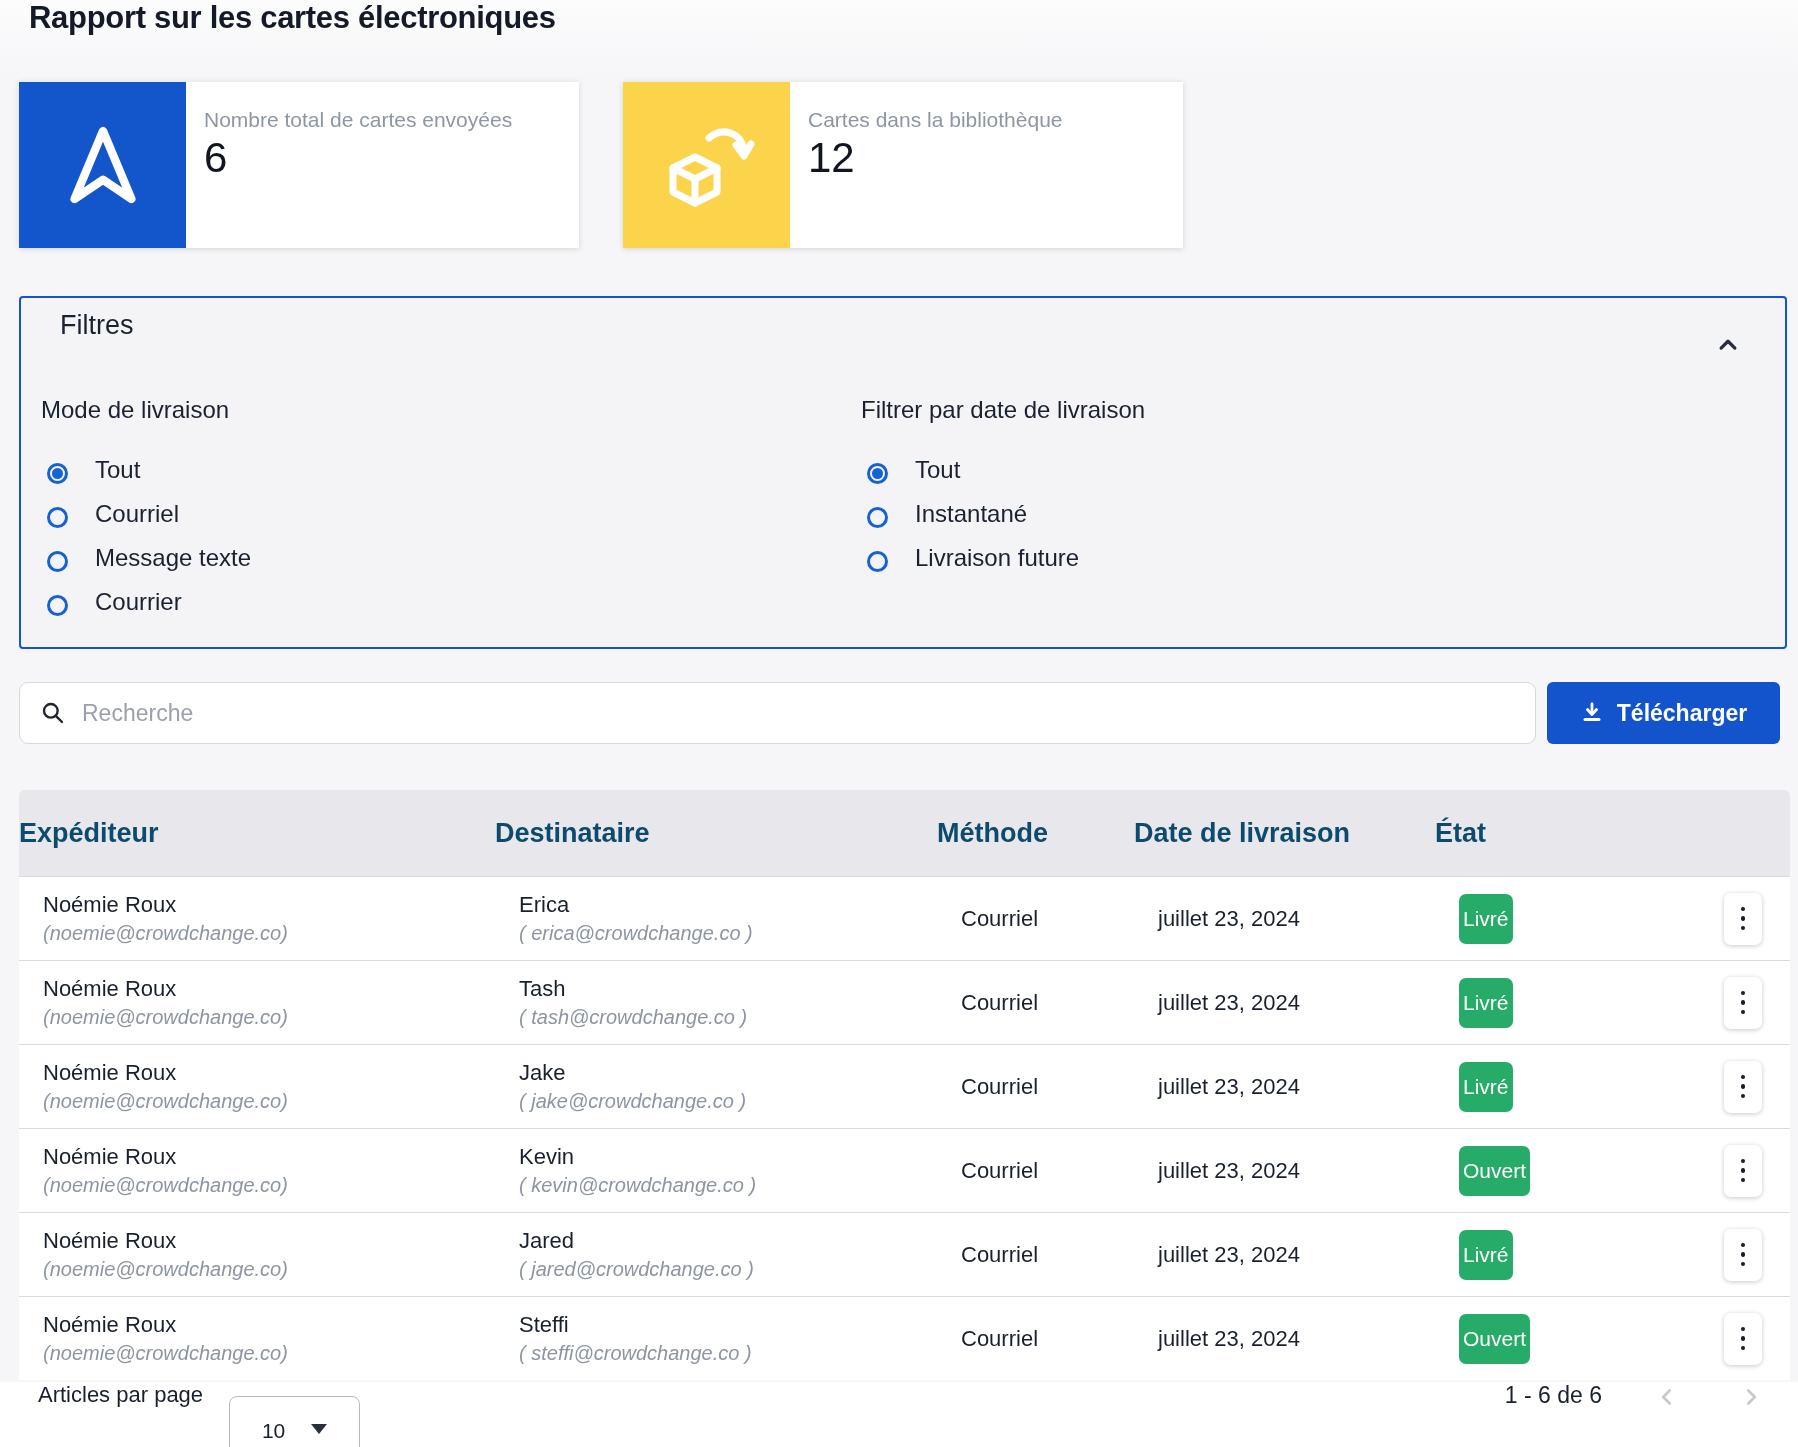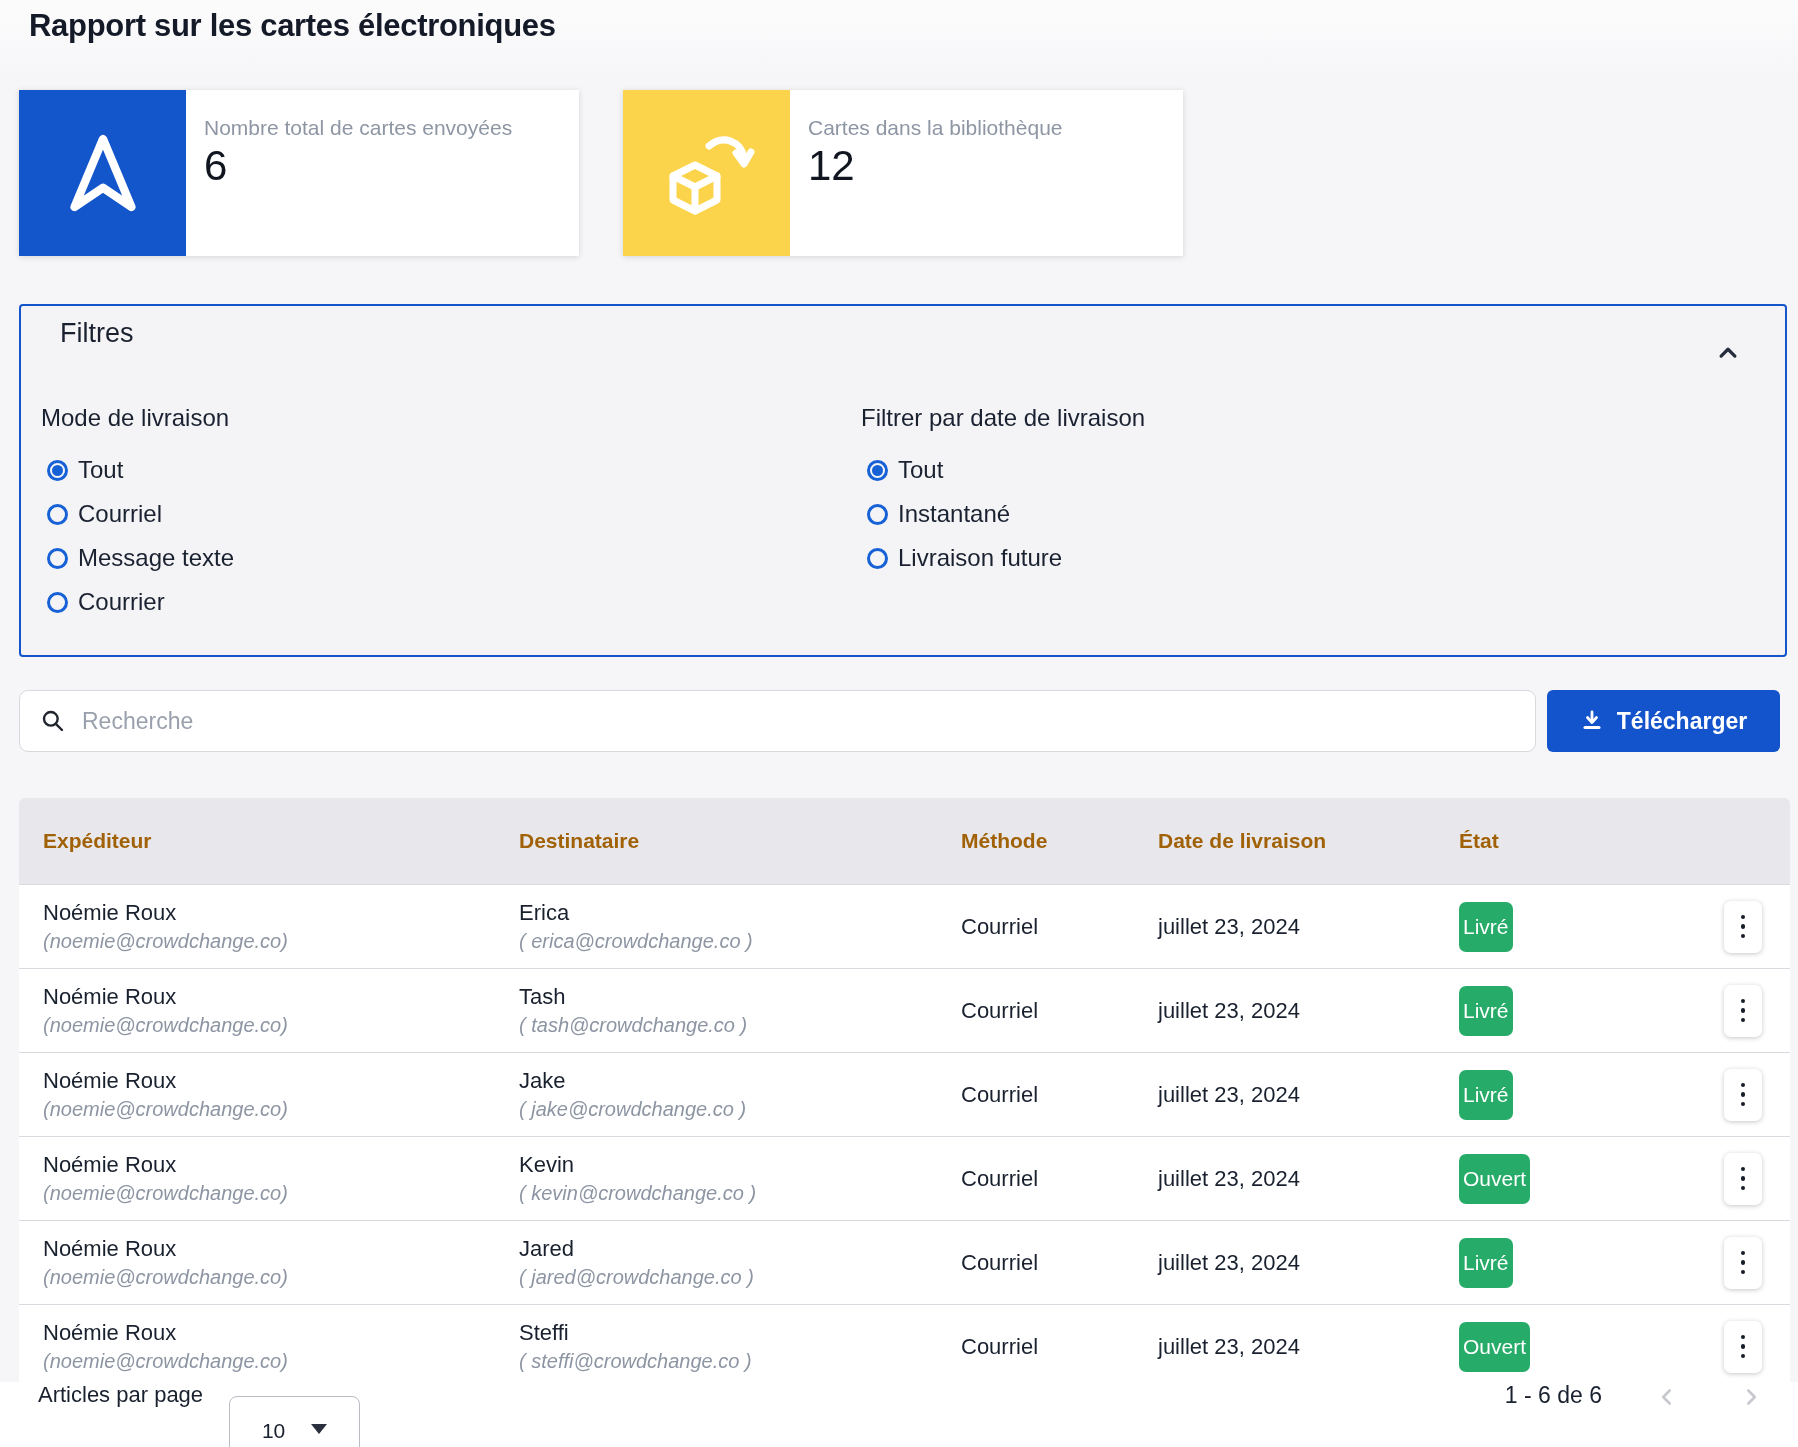--- a/index.html
+++ b/index.html
@@ -4,21 +4,21 @@
 <style>
   * { margin:0; padding:0; box-sizing:border-box; }
   html,body { width:1798px; height:1447px; overflow:hidden; }
   body {
     font-family:"Liberation Sans", sans-serif;
     background:linear-gradient(#fcfcfd 0px, #f6f6f8 80px, #f6f6f8 100%);
     color:#19202e;
     position:relative;
   }
   .page-title {
-    margin:0 0 0 29px; padding-top:8px;
+    margin:0 0 0 29px; padding-top:0;
     font-size:31px; font-weight:700; color:#141a28; letter-spacing:-0.3px;
   }
   
   .cards { display:flex; gap:44px; margin:46px 0 0 19px; }
   .card {
     width:560px; height:166px; background:#fff; display:flex;
     box-shadow:0 1px 6px rgba(0,0,0,0.14);
   }
   .card-tile { width:167px; height:166px; flex:0 0 auto; display:flex; align-items:center; justify-content:center; }
   .tile-blue { background:#1355cb; }
@@ -30,21 +30,21 @@
   .filters {
     position:relative; margin:48px 0 0 19px; width:1768px; height:353px;
     border:2px solid #1355cb; border-radius:4px; background:#f4f4f6;
   }
   .filters-title { position:absolute; left:39px; top:12px; font-size:27px; font-weight:500; color:#1a2130; }
   .filters-collapse { position:absolute; right:40px; top:30px; width:34px; height:34px; border:none; background:transparent; cursor:pointer; display:flex; align-items:center; justify-content:center; }
   .filter-group { position:absolute; top:98px; }
   .fg-left { left:20px; }
   .fg-right { left:840px; }
   .filter-group-label { font-size:24px; color:#1a2130; margin-bottom:16px; }
-  .filter-option { display:flex; align-items:center; gap:10px; height:44px; padding-left:6px; cursor:pointer; }
+  .filter-option { display:flex; align-items:flex-end; gap:27px; height:44px; padding-left:6px; cursor:pointer; }
   .radio { position:relative; width:21px; height:21px; border:3px solid #1661d5; border-radius:50%; flex:0 0 auto; }
   .radio.selected::after { content:""; position:absolute; inset:2px; background:#1661d5; border-radius:50%; }
   .filter-option-label { font-size:24px; color:#1a2130; }
   
   .search-row { display:flex; gap:11px; margin:33px 0 0 19px; width:1761px; }
   .search-box {
     flex:1; height:62px; background:#fff; border:1.5px solid #d8d9dc; border-radius:9px;
     display:flex; align-items:center; padding:12px 20px; gap:16px;
   }
   .search-box input {
@@ -54,21 +54,21 @@
   .search-box input::placeholder { color:#9aa1ad; }
   .download-btn {
     width:233px; height:62px; border:none; border-radius:6px; background:#1353cb; color:#fff;
     font-family:"Liberation Sans", sans-serif; font-size:23px; font-weight:700;
     display:flex; align-items:center; justify-content:center; gap:13px; cursor:pointer;
   }
   
   .table-wrap { margin:46px 0 0 19px; width:1771px; }
   .t-grid { display:grid; grid-template-columns:476px 442px 197px 301px 265px 90px; align-items:center; }
   .t-head { background:#e8e8ec; height:86px; border-radius:6px 6px 0 0; }
-  .t-head .th { font-size:21px; font-weight:700; color:#a16207; padding-left:24px; }
+  .t-head .th { font-size:27px; font-weight:700; color:#0c4a6e; }
   .t-row { background:#fff; height:84px; border-top:1px solid #dadbe0; }
   .t-row:first-of-type { border-top:none; }
   .cell { padding-left:24px; }
   .person-name { font-size:22px; color:#19202e; }
   .person-email { font-size:20px; font-style:italic; color:#8d95a3; margin-top:4px; }
   .cell-plain { font-size:22px; color:#19202e; }
   .badge {
     display:inline-flex; align-items:center; justify-content:center;
     height:50px; padding:0 4px; background:#27ab69; border-radius:7px;
     color:#fff; font-size:21px;

